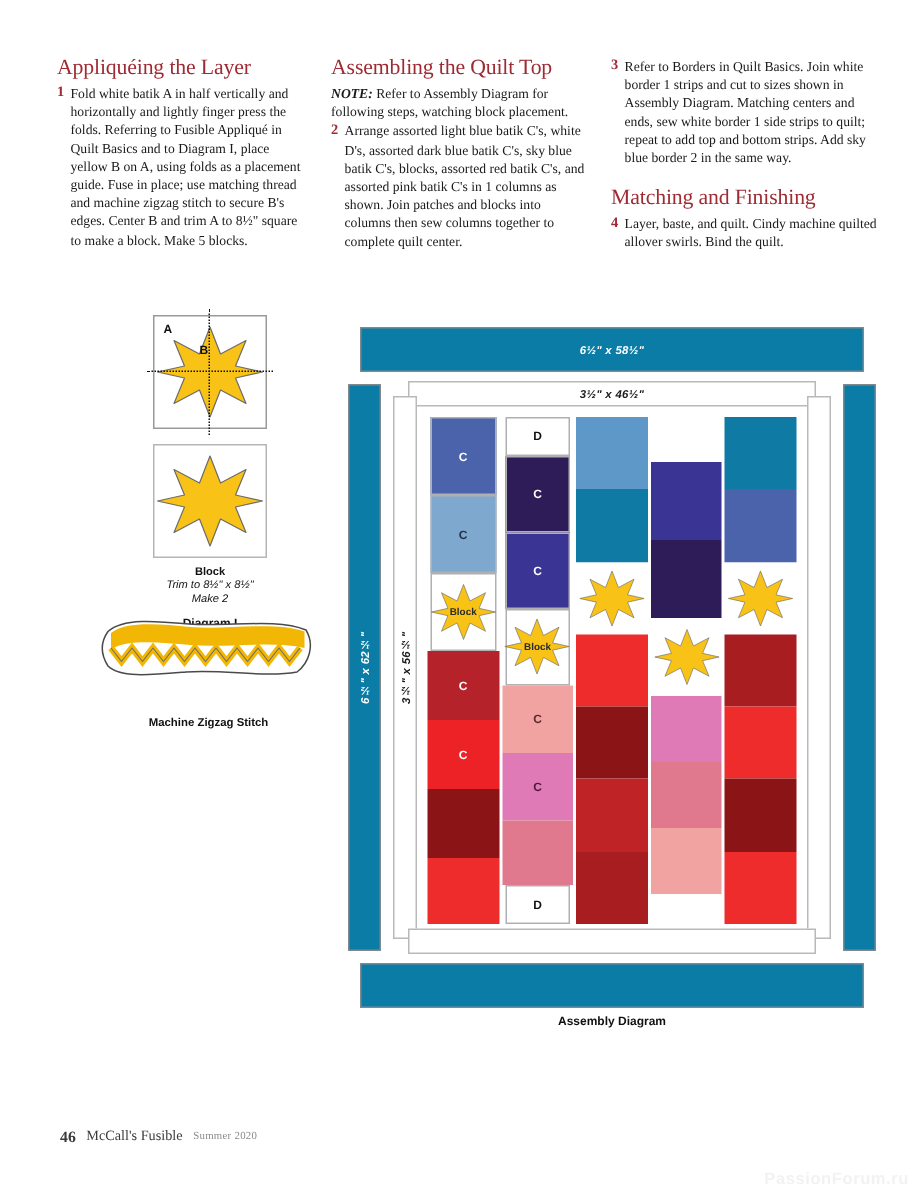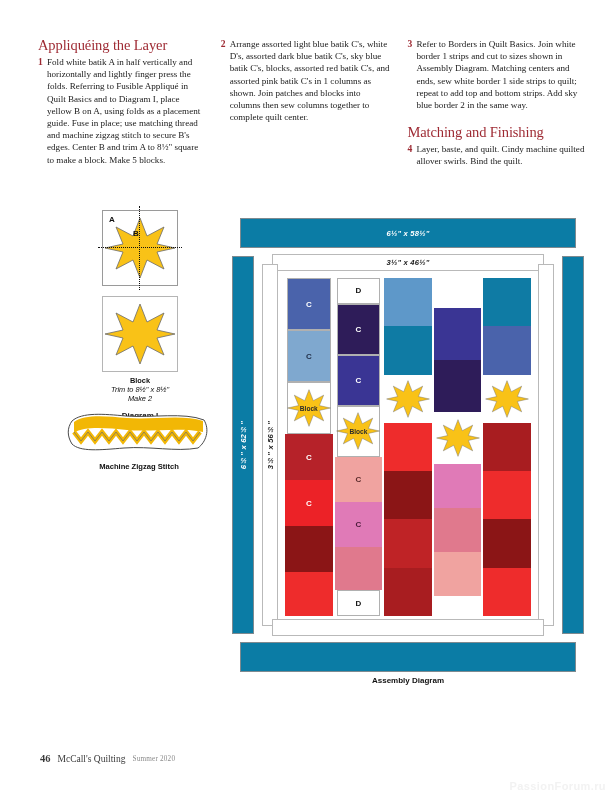--- a/index.html
+++ b/index.html
@@ -106,21 +106,21 @@
   .cap.dname { font-weight: bold; font-size: 8px; margin-top: 7px; }
 
   
   .zigzag { position: absolute; left: 64px; top: 408px; width: 150px; }
   .zz-cap {
     text-align: center;
     font-family: "Liberation Sans", sans-serif;
     font-weight: bold;
     font-size: 7.6px;
     color: #111;
-    margin-top: 4px;
+    margin-top: 18px;
   }
 
   
   .assembly { position: absolute; left: 232px; top: 218px; width: 352px; height: 460px; }
 
   .band {
     position: absolute;
     background: #0b7ca5;
     border: 1px solid #7e8a90;
     color: #ffffff;
@@ -181,21 +181,21 @@
     font-family: "Liberation Sans", sans-serif;
     font-weight: bold;
     font-size: 8px;
     color: #111;
   }
 
   
   .footer {
     position: absolute;
     left: 40px; bottom: 36px;
-    display: flex; align-items: center; gap: 7px;
+    display: flex; align-items: flex-start; gap: 7px;
   }
   .footer .pg { font-weight: bold; font-size: 10.5px; color: #3a3a3a; }
   .footer .mag { font-size: 9.5px; color: #3a3a3a; }
   .footer .iss { font-size: 7.2px; color: #8b8b8b; letter-spacing: .2px; }
 
   .watermark {
     position: absolute;
     right: 10px; bottom: 8px;
     font-family: "Liberation Sans", sans-serif;
     font-size: 11px;
@@ -211,20 +211,24 @@
 
   <div class="col c1">
     <h2 class="head">Appliquéing the Layer</h2>
     <div class="step">
       <div class="num">1</div>
       <div class="body">Fold white batik A in half vertically and horizontally and lightly finger press the folds. Referring to <b>Fusible Appliqué</b> in <b>Quilt Basics</b> and to <b>Diagram I</b>, place yellow B on A, using folds as a placement guide. Fuse in place; use matching thread and machine zigzag stitch to secure B's edges. Center B and trim A to 8½" square to make a block. Make 5 blocks.</div>
     </div>
   </div>
 
   <div class="col c2">
+    <h2 class="head">Assembling the Quilt Top</h2>
+    <div class="note">
+      <span class="lbl">NOTE:</span><span> Refer to <b>Assembly Diagram</b> for following steps, watching block placement.</span>
+    </div>
     <div class="step">
       <div class="num">2</div>
       <div class="body">Arrange assorted light blue batik C's, white D's, assorted dark blue batik C's, sky blue batik C's, blocks, assorted red batik C's, and assorted pink batik C's in 1 columns as shown. Join patches and blocks into columns then sew columns together to complete quilt center.</div>
     </div>
   </div>
 
   <div class="col c3">
     <div class="step">
       <div class="num">3</div>
       <div class="body">Refer to <b>Borders</b> in <b>Quilt Basics</b>. Join white border 1 strips and cut to sizes shown in <b>Assembly Diagram</b>. Matching centers and ends, sew white border 1 side strips to quilt; repeat to add top and bottom strips. Add sky blue border 2 in the same way.</div>
@@ -386,17 +390,17 @@
         <div class="patch" style="top: 241.429px; height: 48.2857px; background: rgb(139, 21, 22); color: rgb(255, 255, 255); left: 1px; right: 1px;"></div>
         <div class="patch" style="top: 289.714px; height: 48.2857px; background: rgb(238, 44, 44); color: rgb(255, 255, 255); left: 1px; right: 1px;"></div>
       </div>
     </div>
 
   <div class="asm-cap">Assembly Diagram</div>
 </div>
 
 <div class="footer">
   <span class="pg">46</span>
-  <span class="mag">McCall's Quilting</span>
+  <span class="mag">McCall's Fusible</span>
   <span class="iss">Summer 2020</span>
 </div>
 
 <div class="watermark">PassionForum.ru</div>
 
 </body></html>

